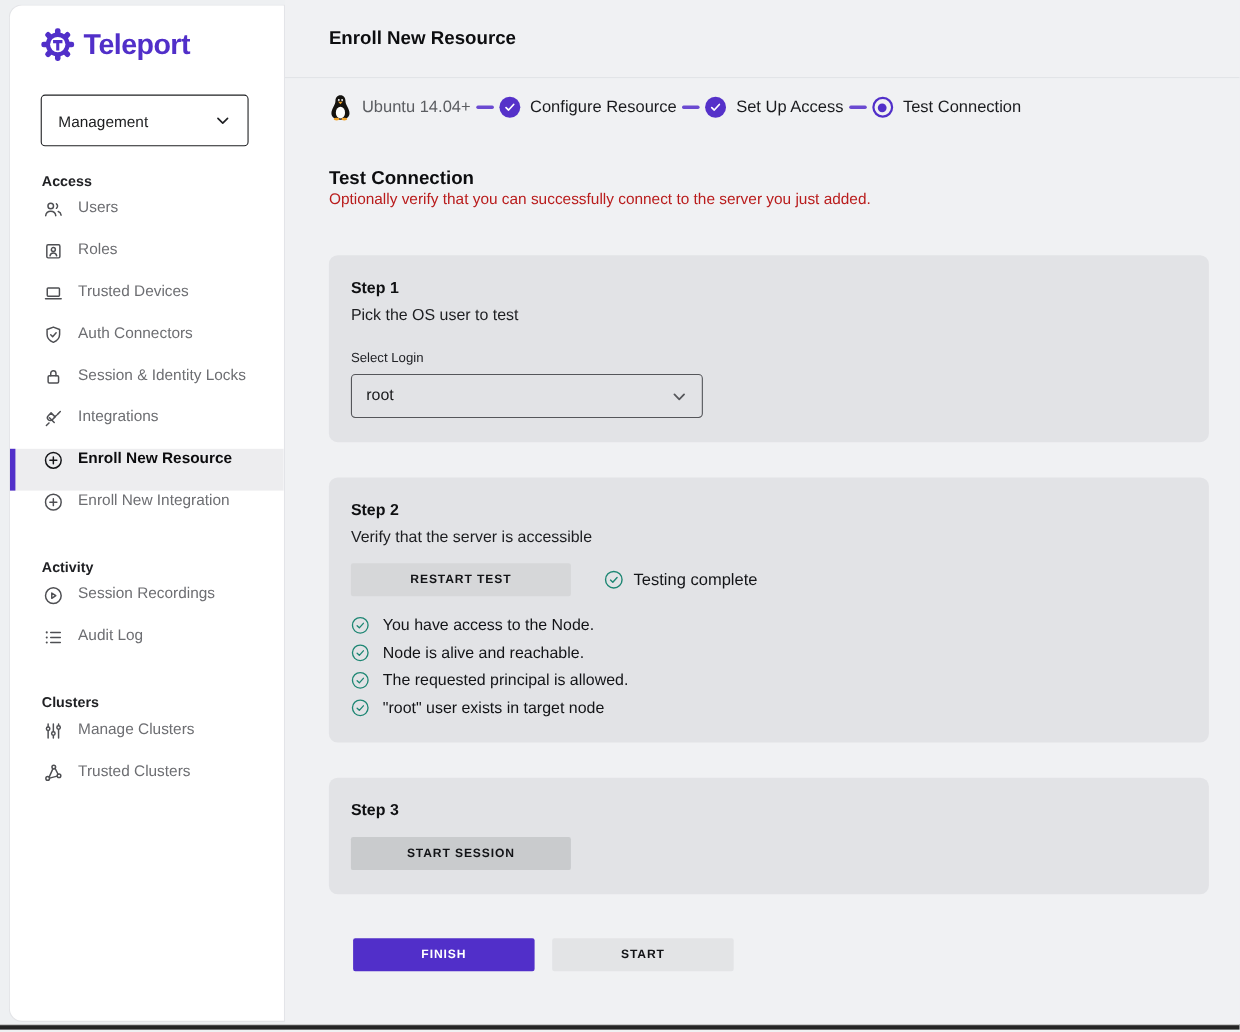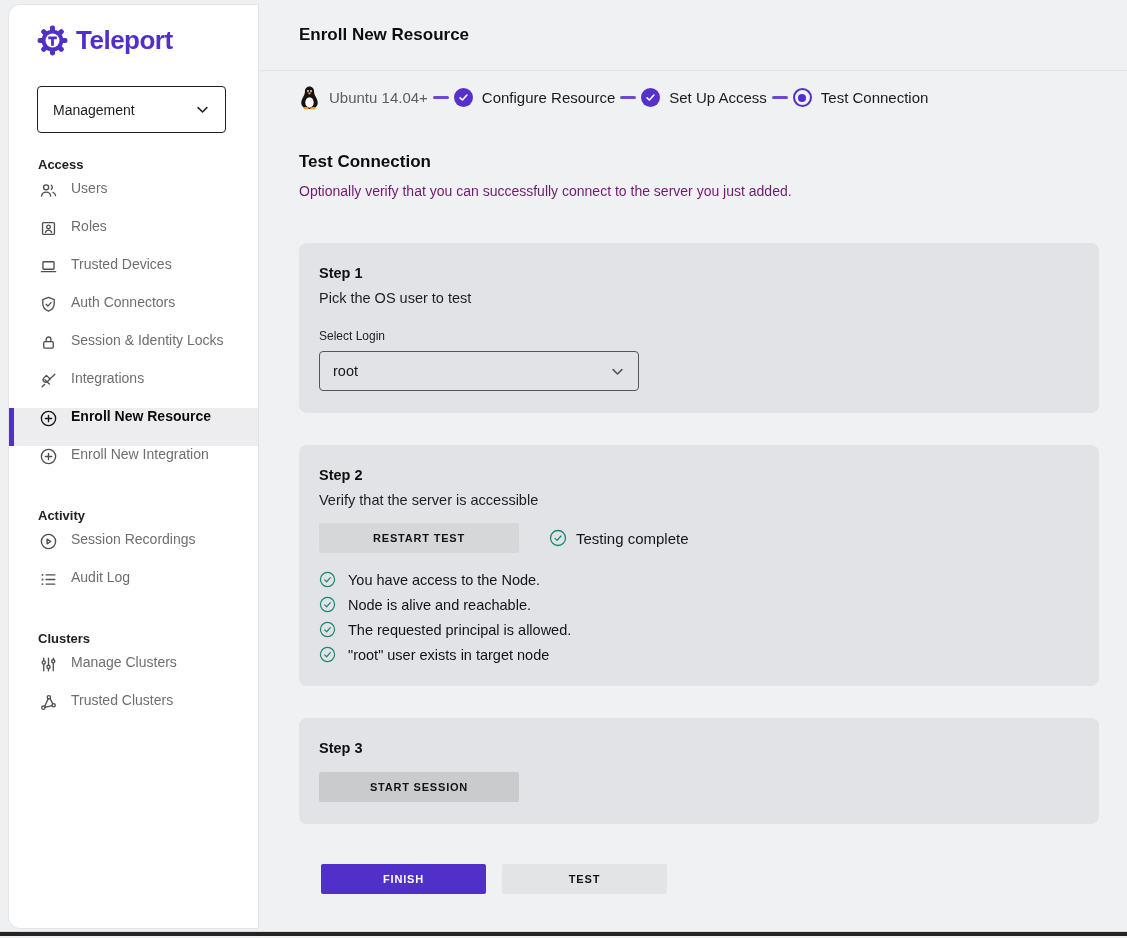--- a/index.html
+++ b/index.html
@@ -57,21 +57,21 @@
     width:19px; height:19px; border-radius:50%; background:#5531c9;
     display:flex; align-items:center; justify-content:center; flex:0 0 19px;
   }
   .step-ring {
     width:19px; height:19px; border-radius:50%; border:2.5px solid #512fc9;
     display:flex; align-items:center; justify-content:center; flex:0 0 19px; background:#f0f1f3;
   }
   .step-ring .dot { width:8px; height:8px; border-radius:50%; background:#512fc9; }
   .content { padding:32px 0 0 40px; }
   .content h2 { font-size:17px; font-weight:bold; color:#0c0d0f; }
-  .content .subtitle { font-size:14px; color:#701a75; margin-top:11px; }
+  .content .subtitle { font-size:14px; color:#b91c1c; }
   .card {
     width:800px; background:#e2e3e6; border-radius:8px;
     margin-top:44px; padding:22px 20px;
   }
   .card + .card { margin-top:32px; }
   .card .card-title { font-size:14.5px; font-weight:bold; color:#0f1012; }
   .card .card-desc { font-size:14.5px; color:#1d1e21; margin-top:9px; }
   .field-label { font-size:12px; color:#222327; margin-top:23px; }
   .select-box {
     margin-top:8px; width:320px; height:40px;
@@ -391,18 +391,18 @@
         </div>
     </section>
 
     <section class="card">
       <div class="card-title">Step 3</div>
       <button class="btn btn-start">START SESSION</button>
     </section>
 
     <div class="actions">
       <button class="btn btn-finish">FINISH</button>
-      <button class="btn btn-back">TEST</button>
+      <button class="btn btn-back">START</button>
     </div>
   </div>
 </main>
 
 <div class="bottom-strip"></div>
 
 </body></html>

